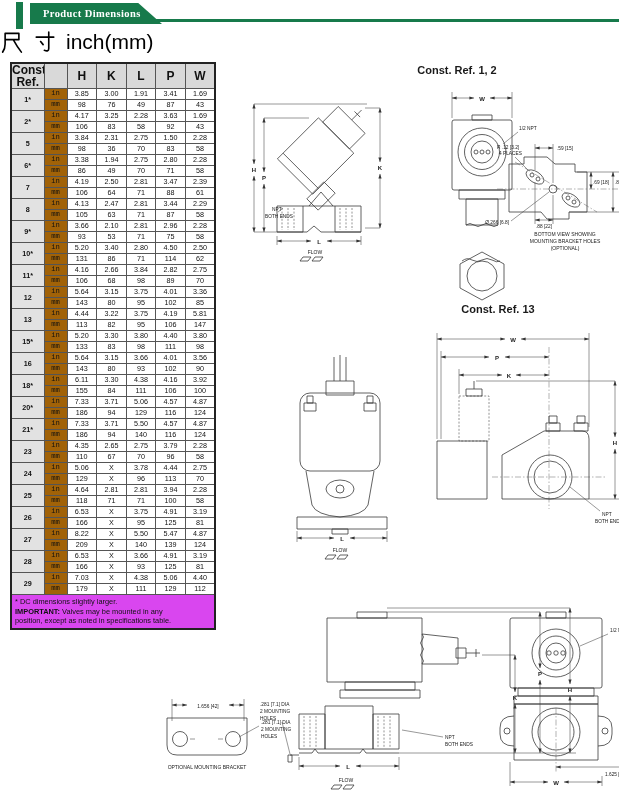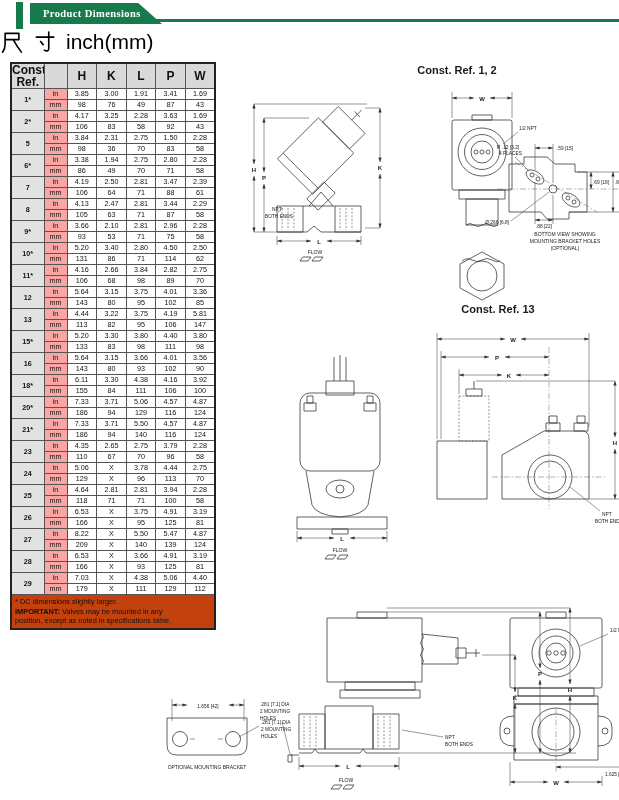--- a/index.html
+++ b/index.html
@@ -19,23 +19,23 @@
   .doc-title svg{display:block;}
   .cjk{stroke:#000;stroke-width:2.6;fill:none;stroke-linecap:round;stroke-linejoin:round;}
   
   #dimtable{position:absolute;left:10px;top:62px;width:206px;border-collapse:collapse;
             table-layout:fixed;font-size:7.2px;line-height:1;}
   #dimtable td,#dimtable th{border:1px solid #555;text-align:center;padding:0;height:10px;
             overflow:hidden;white-space:nowrap;}
   #dimtable{border:2px solid #222;}
   #dimtable th{background:#d9d9d9;font-size:12px;height:11px;}
   #dimtable .c-ref{background:#e2e2e2;font-weight:bold;}
-  #dimtable .c-unit{background:#fca5a5;}
+  #dimtable .c-unit{background:#a16207;font-family:Liberation Mono, monospace;}
   #dimtable .foot{text-align:left;padding:2px 3px;font-size:7.4px;line-height:1.3;height:auto;
-            background:#c2410c;}
+            background:#d946ef;}
   
   .fig{position:absolute;margin-left:32px;}
   .fig-title{position:absolute;text-align:center;font-weight:bold;font-size:11px;color:#1a1a1a;
              white-space:nowrap;}
   .fig svg{position:absolute;left:0;}
   .fig svg *{vector-effect:non-scaling-stroke;}
   .ln{stroke:#3a3a3a;stroke-width:0.8;fill:none;}
   .dim{stroke:#444;stroke-width:0.55;fill:none;}
   .d2{stroke:#444;stroke-width:0.55;fill:none;marker-start:url(#arr);marker-end:url(#arr);}
   .cl{stroke:#555;stroke-width:0.45;fill:none;stroke-dasharray:6 2 1.5 2;}

